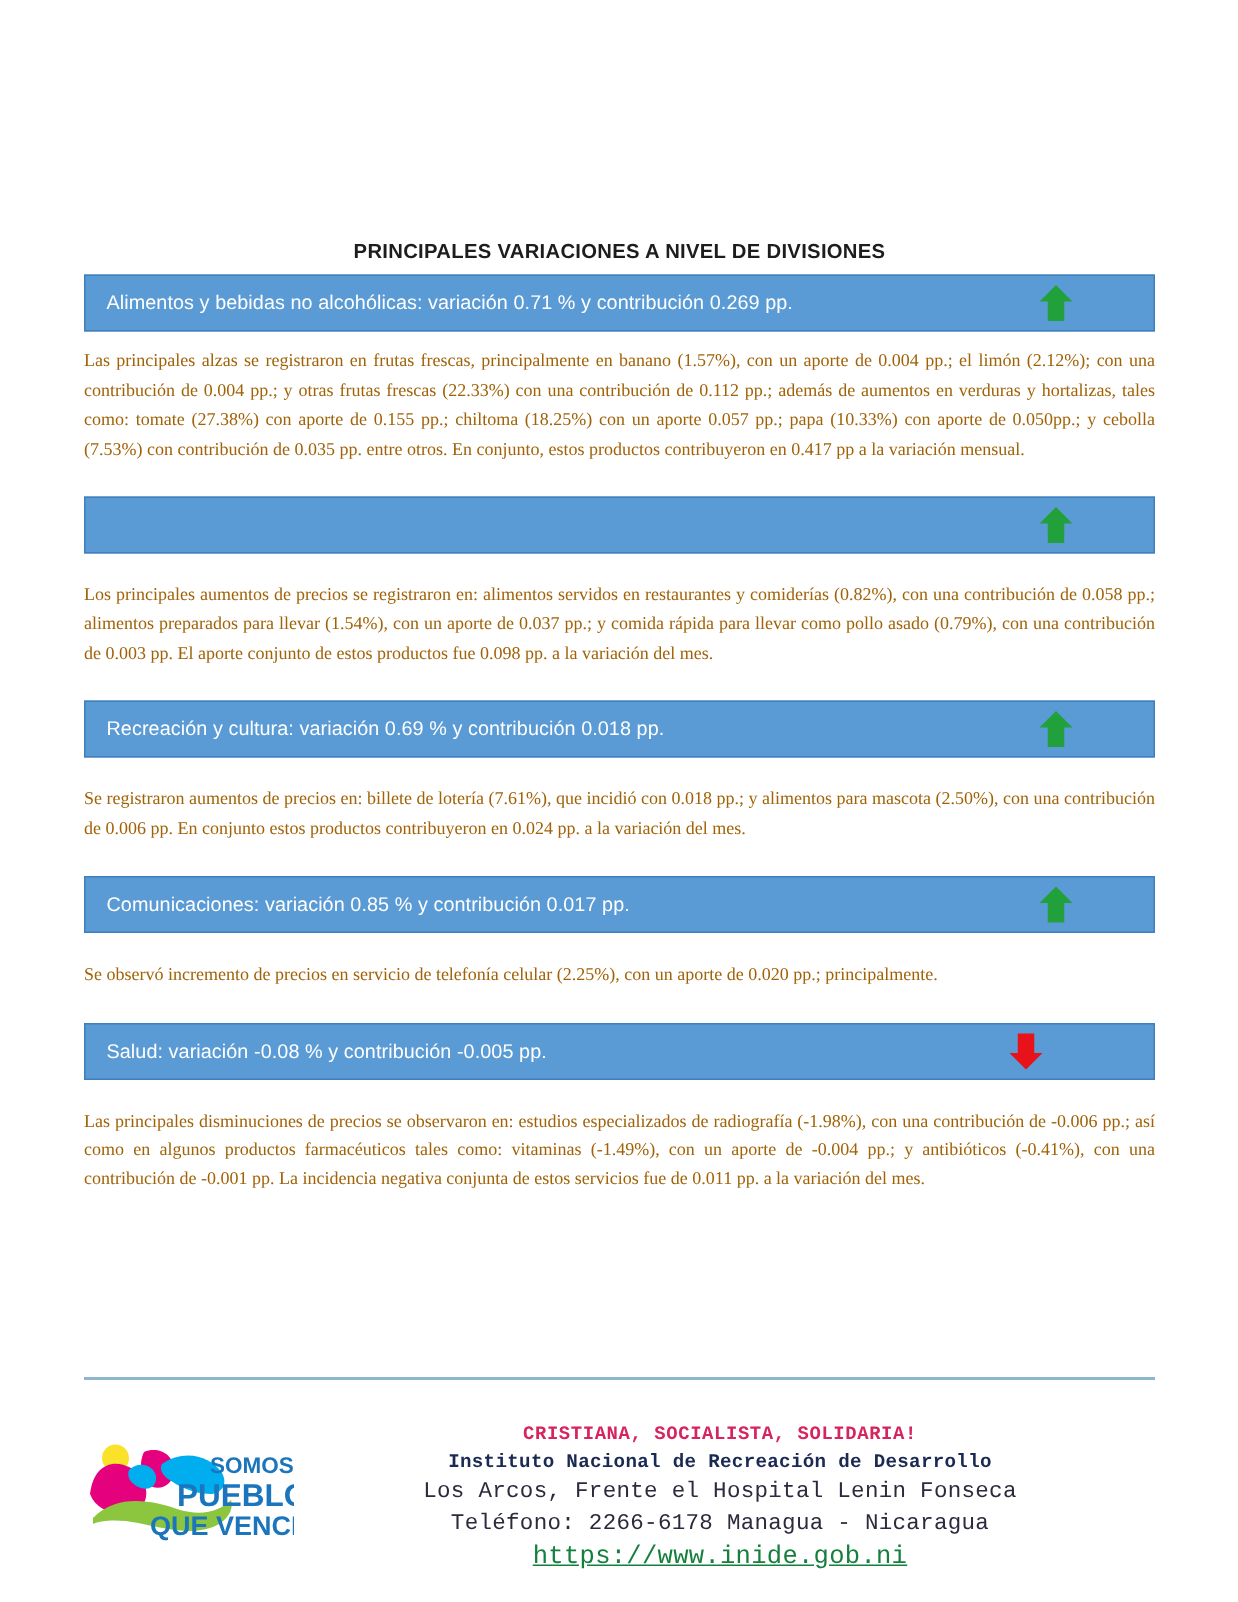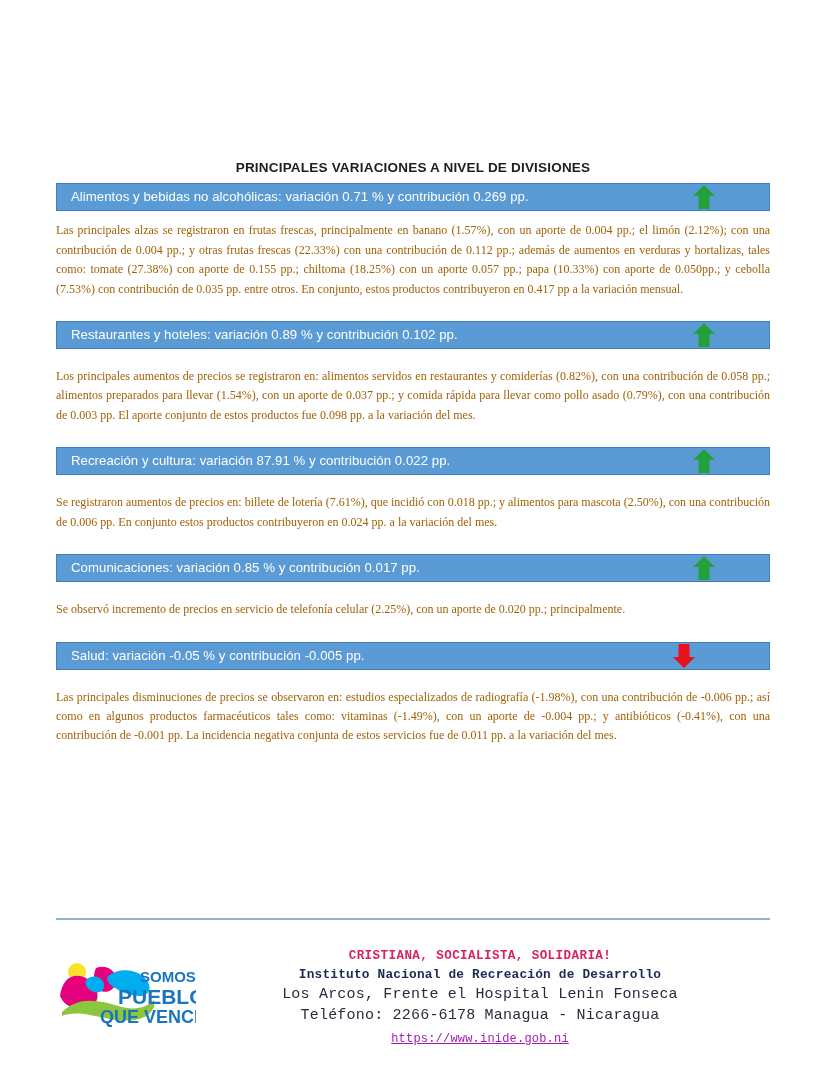--- a/index.html
+++ b/index.html
@@ -40,21 +40,21 @@
     font-family: "Liberation Sans", sans-serif;
     margin: 0 0 7px 0;
     line-height: 1.2;
   }
 
   
   .division-bar {
     position: relative;
     background: #5B9BD5;
     border: 1px solid #3f7fbb;
-    height: 28px;
+    height: 38px;
     display: flex;
     align-items: center;
     box-sizing: border-box;
     margin-bottom: 10px;
   }
   .division-label {
     color: #ffffff;
     font-size: 13.2px;
     padding-left: 14px;
     line-height: 1.2;
@@ -141,22 +141,22 @@
     font-weight: bold;
     font-size: 12.8px;
     letter-spacing: 0.2px;
   }
   .f-line {
     color: #2b2b3d;
     font-size: 15px;
     letter-spacing: 0.2px;
   }
   .f-url {
-    color: #a21caf;
-    font-size: 12px;
+    color: #15803d;
+    font-size: 17px;
     text-decoration: underline;
     letter-spacing: 0.2px;
     display: inline-block;
   }
 </style>
 </head>
 <body>
 
 <div class="page">
 
@@ -171,34 +171,33 @@
           <svg width="24" height="26" viewBox="0 0 24 26" aria-hidden="true">
             <path d="M12 1 L23 12 L17.5 12 L17.5 25 L6.5 25 L6.5 12 L1 12 Z" fill="#22A03C"></path>
           </svg>
         </span>
       </div>
       <p class="para">Las principales alzas se registraron en frutas frescas, principalmente en banano (1.57%), con un aporte de 0.004 pp.; el limón (2.12%); con una contribución de 0.004 pp.; y otras frutas frescas (22.33%) con una contribución de 0.112 pp.; además de aumentos en verduras y hortalizas, tales como: tomate (27.38%) con aporte de 0.155 pp.; chiltoma (18.25%) con un aporte 0.057 pp.; papa (10.33%) con aporte de 0.050pp.; y cebolla (7.53%) con contribución de 0.035 pp. entre otros. En conjunto, estos productos contribuyeron en 0.417 pp a la variación mensual.</p>
     </div>
 
     <div class="block">
       <div class="division-bar">
-        <span class="division-label">Restaurantes y hoteles: variación 0.89 % y contribución 0.102 pp.</span>
         <span class="arrow-slot">
           <svg width="24" height="26" viewBox="0 0 24 26" aria-hidden="true">
             <path d="M12 1 L23 12 L17.5 12 L17.5 25 L6.5 25 L6.5 12 L1 12 Z" fill="#22A03C"></path>
           </svg>
         </span>
       </div>
       <div class="spacer-sm"></div>
       <p class="para">Los principales aumentos de precios se registraron en: alimentos servidos en restaurantes y comiderías (0.82%), con una contribución de 0.058 pp.; alimentos preparados para llevar (1.54%), con un aporte de 0.037 pp.; y comida rápida para llevar como pollo asado (0.79%), con una contribución de 0.003 pp. El aporte conjunto de estos productos fue 0.098 pp. a la variación del mes.</p>
     </div>
 
     <div class="block">
       <div class="division-bar">
-        <span class="division-label">Recreación y cultura: variación 87.91 % y contribución 0.022 pp.</span>
+        <span class="division-label">Recreación y cultura: variación 0.69 % y contribución 0.018 pp.</span>
         <span class="arrow-slot">
           <svg width="24" height="26" viewBox="0 0 24 26" aria-hidden="true">
             <path d="M12 1 L23 12 L17.5 12 L17.5 25 L6.5 25 L6.5 12 L1 12 Z" fill="#22A03C"></path>
           </svg>
         </span>
       </div>
       <div class="spacer-sm"></div>
       <p class="para">Se registraron aumentos de precios en: billete de lotería (7.61%), que incidió con 0.018 pp.; y alimentos para mascota (2.50%), con una contribución de 0.006 pp. En conjunto estos productos contribuyeron en 0.024 pp. a la variación del mes.</p>
     </div>
 
@@ -210,21 +209,21 @@
             <path d="M12 1 L23 12 L17.5 12 L17.5 25 L6.5 25 L6.5 12 L1 12 Z" fill="#22A03C"></path>
           </svg>
         </span>
       </div>
       <div class="spacer-sm"></div>
       <p class="para">Se observó incremento de precios en servicio de telefonía celular (2.25%), con un aporte de 0.020 pp.; principalmente.</p>
     </div>
 
     <div class="block">
       <div class="division-bar">
-        <span class="division-label">Salud: variación -0.05 % y contribución -0.005 pp.</span>
+        <span class="division-label">Salud: variación -0.08 % y contribución -0.005 pp.</span>
         <span class="arrow-slot down">
           <svg width="24" height="26" viewBox="0 0 24 26" aria-hidden="true">
             <path d="M12 25 L23 14 L17.5 14 L17.5 1 L6.5 1 L6.5 14 L1 14 Z" fill="#E8121B"></path>
           </svg>
         </span>
       </div>
       <div class="spacer-sm"></div>
       <p class="para">Las principales disminuciones de precios se observaron en: estudios especializados de radiografía (-1.98%), con una contribución de -0.006 pp.; así como en algunos productos farmacéuticos tales como: vitaminas (-1.49%), con un aporte de -0.004 pp.; y antibióticos (-0.41%), con una contribución de -0.001 pp. La incidencia negativa conjunta de estos servicios fue de 0.011 pp. a la variación del mes.</p>
     </div>
 

